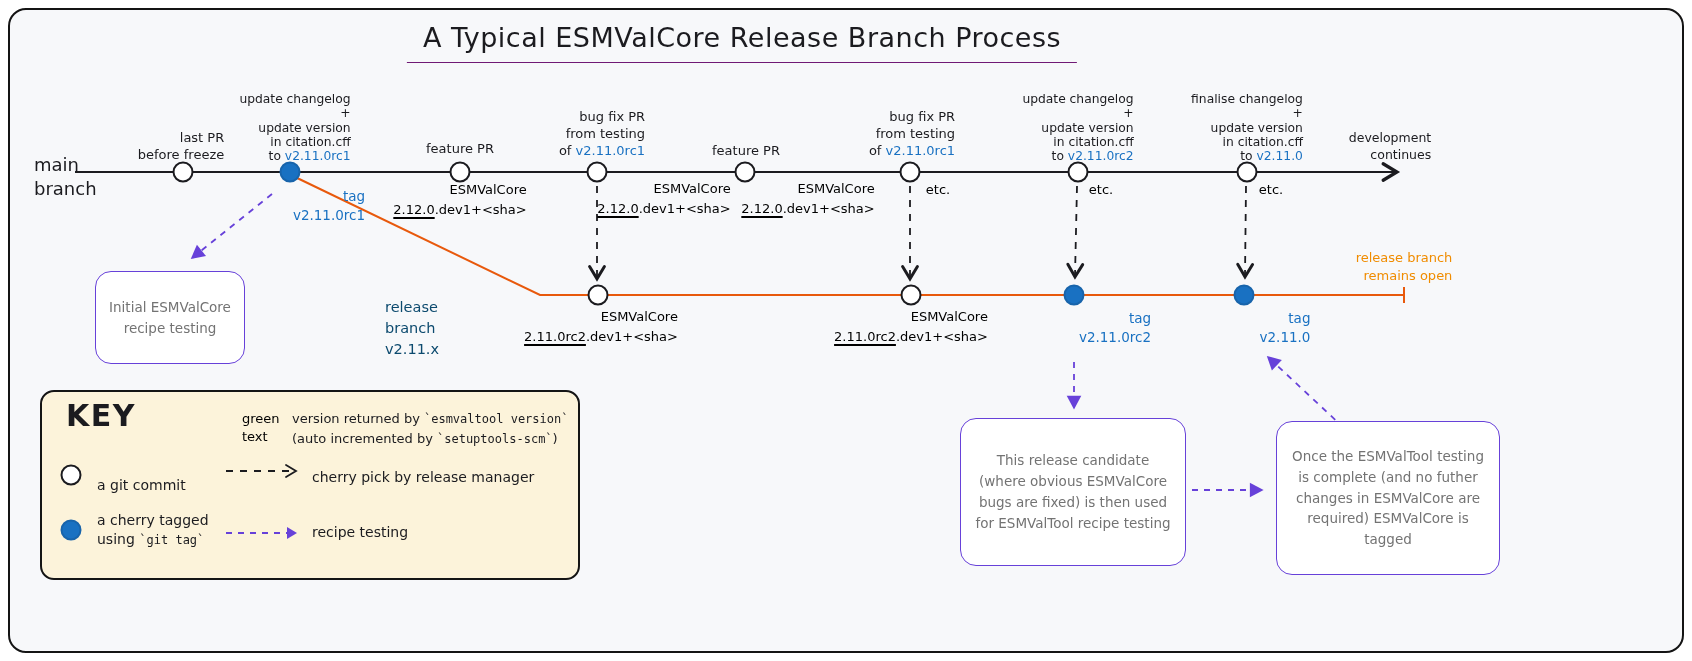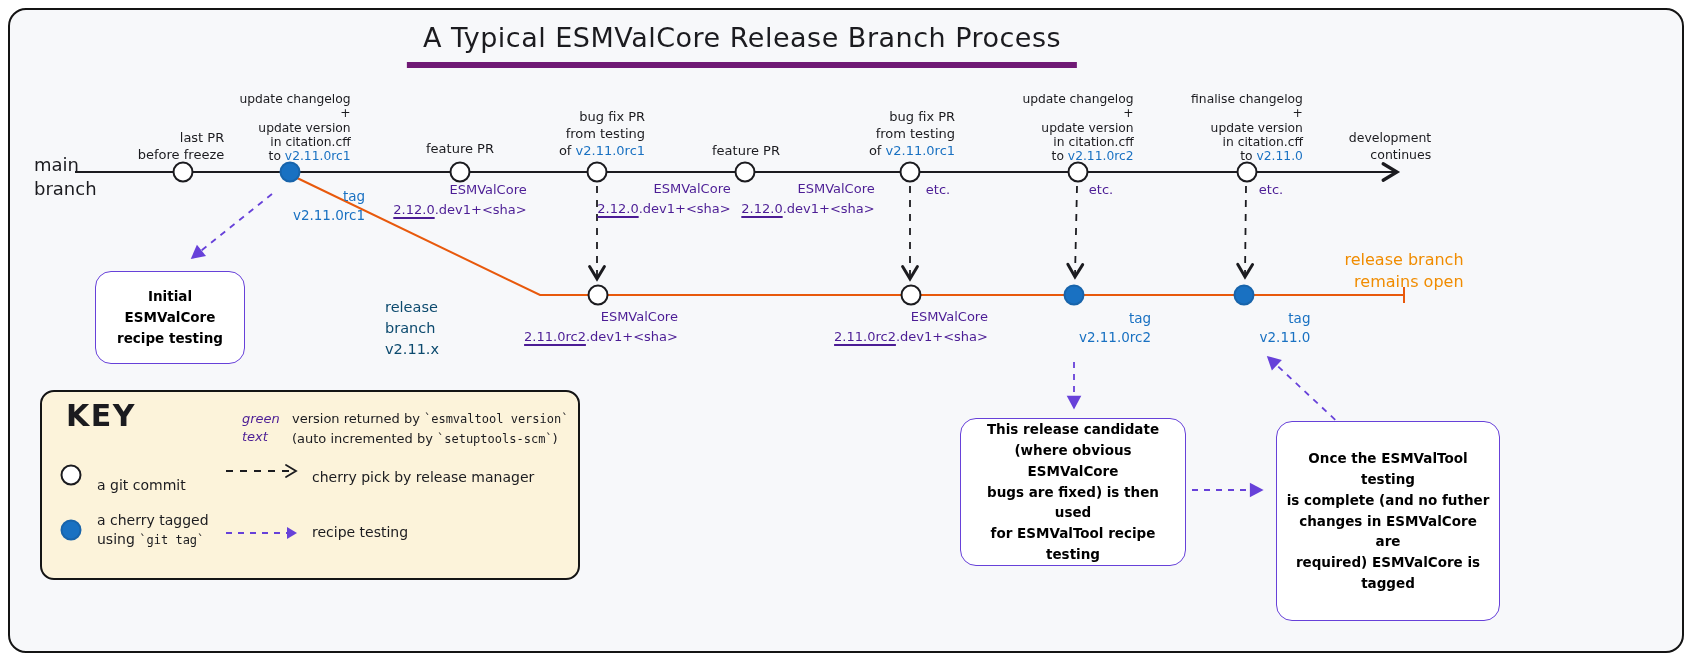--- a/index.html
+++ b/index.html
@@ -5,42 +5,42 @@
   * { margin:0; padding:0; box-sizing:border-box; }
   html,body { width:1692px; height:661px; background:#ffffff; }
   body { font-family:"DejaVu Sans", sans-serif; color:#1b1b1f; }
   .canvas { position:relative; width:1692px; height:661px; overflow:hidden; }
   .frame { position:absolute; left:8px; top:8px; width:1676px; height:645px;
            border:2.5px solid #141414; border-radius:18px; background:#f7f8fa; }
   svg.layer { position:absolute; left:0; top:0; }
 
   .title { position:absolute; left:742px; top:22px; transform:translateX(-50%);
            font-size:27px; font-weight:500; letter-spacing:.5px; white-space:nowrap;
-           border-bottom:6px solid #701a75; padding:0 16px 9px; }
+           border-bottom:1px solid #701a75; padding:0 16px 9px; }
 
   .lbl { position:absolute; transform:translateX(-50%); text-align:right;
          white-space:pre-line; font-size:13px; line-height:1.32; color:#1b1b1f; }
   .left { transform:none; text-align:left; }
   .dense { font-size:12.3px; line-height:1.16; }
   .gver  { font-size:13px; line-height:1.5; }
   .tagl  { font-size:13.5px; line-height:1.4;margin-left:41px; }
   .fz14  { font-size:18px; line-height:1.35; }
-  .small { font-size:16px; line-height:1.35; }
+  .small { font-size:13px; line-height:1.35; }
   .rel-label { font-size:14.5px; line-height:1.45; }
 
   .blue   { color:#1971c2; }
-  .green  { color:#4c1d95; }
+  .green  { color:#000000; }
   .orange { color:#0c4a6e; }
   .orange-light { color:#f08c00; }
   .u { text-decoration:underline; text-underline-offset:3px; text-decoration-thickness:1.5px; }
 
   .notebox { position:absolute; border:1.8px solid #6741d9; border-radius:16px;
-             background:#ffffff; color:#000000; display:flex; align-items:center;
+             background:#ffffff; color:#737373; display:flex; align-items:center;
              justify-content:center; text-align:center; white-space:pre-line;
-             font-size:13.5px; line-height:1.55; padding:8px;font-weight:bold; }
+             font-size:13.5px; line-height:1.55; padding:8px; }
 
   .key { position:absolute; left:40px; top:390px; width:540px; height:190px;
          background:#fcf3da; border:2.5px solid #141414; border-radius:14px;padding-left:25px; }
   .key .ktitle { position:absolute; left:24px; top:6px; font-size:30px;
                  font-weight:700; letter-spacing:1.5px; }
   .klabel { position:absolute; white-space:pre-line; font-size:13px; line-height:1.35; }
   .kdesc  { position:absolute; font-size:13px; line-height:1.5; }
   .ksym   { position:absolute; }
   .mono { font-family:"DejaVu Sans Mono", monospace; font-size:12px; }
 </style>
@@ -161,29 +161,29 @@
 v2.11.0rc2</div>
   <div class="lbl blue tagl" style="left:1244px; top:309px;">tag
 v2.11.0</div>
 
   <div class="notebox" style="left:95px; top:271px; width:150px; height:93px;">Initial ESMValCore
 recipe testing</div>
   <div class="notebox" style="left:960px; top:418px; width:226px; height:148px;text-align:center;">This release candidate
 (where obvious ESMValCore
 bugs are fixed) is then used
 for ESMValTool recipe testing</div>
-  <div class="notebox" style="left:1276px; top:421px; width:224px; height:200px;">Once the ESMValTool testing
+  <div class="notebox" style="left:1276px; top:421px; width:224px; height:154px;">Once the ESMValTool testing
 is complete (and no futher
 changes in ESMValCore are
 required) ESMValCore is tagged</div>
 
   <div class="key">
     <div class="ktitle">KEY</div>
 
-    <div class="klabel green" style="left:200px; top:18px;font-style:italic;">green
+    <div class="klabel green" style="left:200px; top:18px;">green
 text</div>
     <div class="kdesc" style="left:250px; top:17px;"><span>version returned by </span><span class="mono">`esmvaltool version`</span><br><span>(auto incremented by </span><span class="mono">`setuptools-scm`</span><span>)</span></div>
 
     <svg class="ksym" style="left:16px; top:70px;" width="26" height="26">
       <circle cx="13" cy="13" r="9.5" fill="#ffffff" stroke="#1b1b1f" stroke-width="2"></circle>
     </svg>
     <div class="klabel" style="left:55px; top:84px; font-size:14px;">a git commit</div>
 
     <svg class="ksym" style="left:182px; top:70px;" width="84" height="18">
       <line x1="2" y1="9" x2="66" y2="9" stroke="#1b1b1f" stroke-width="1.8" stroke-dasharray="7 7"></line>

